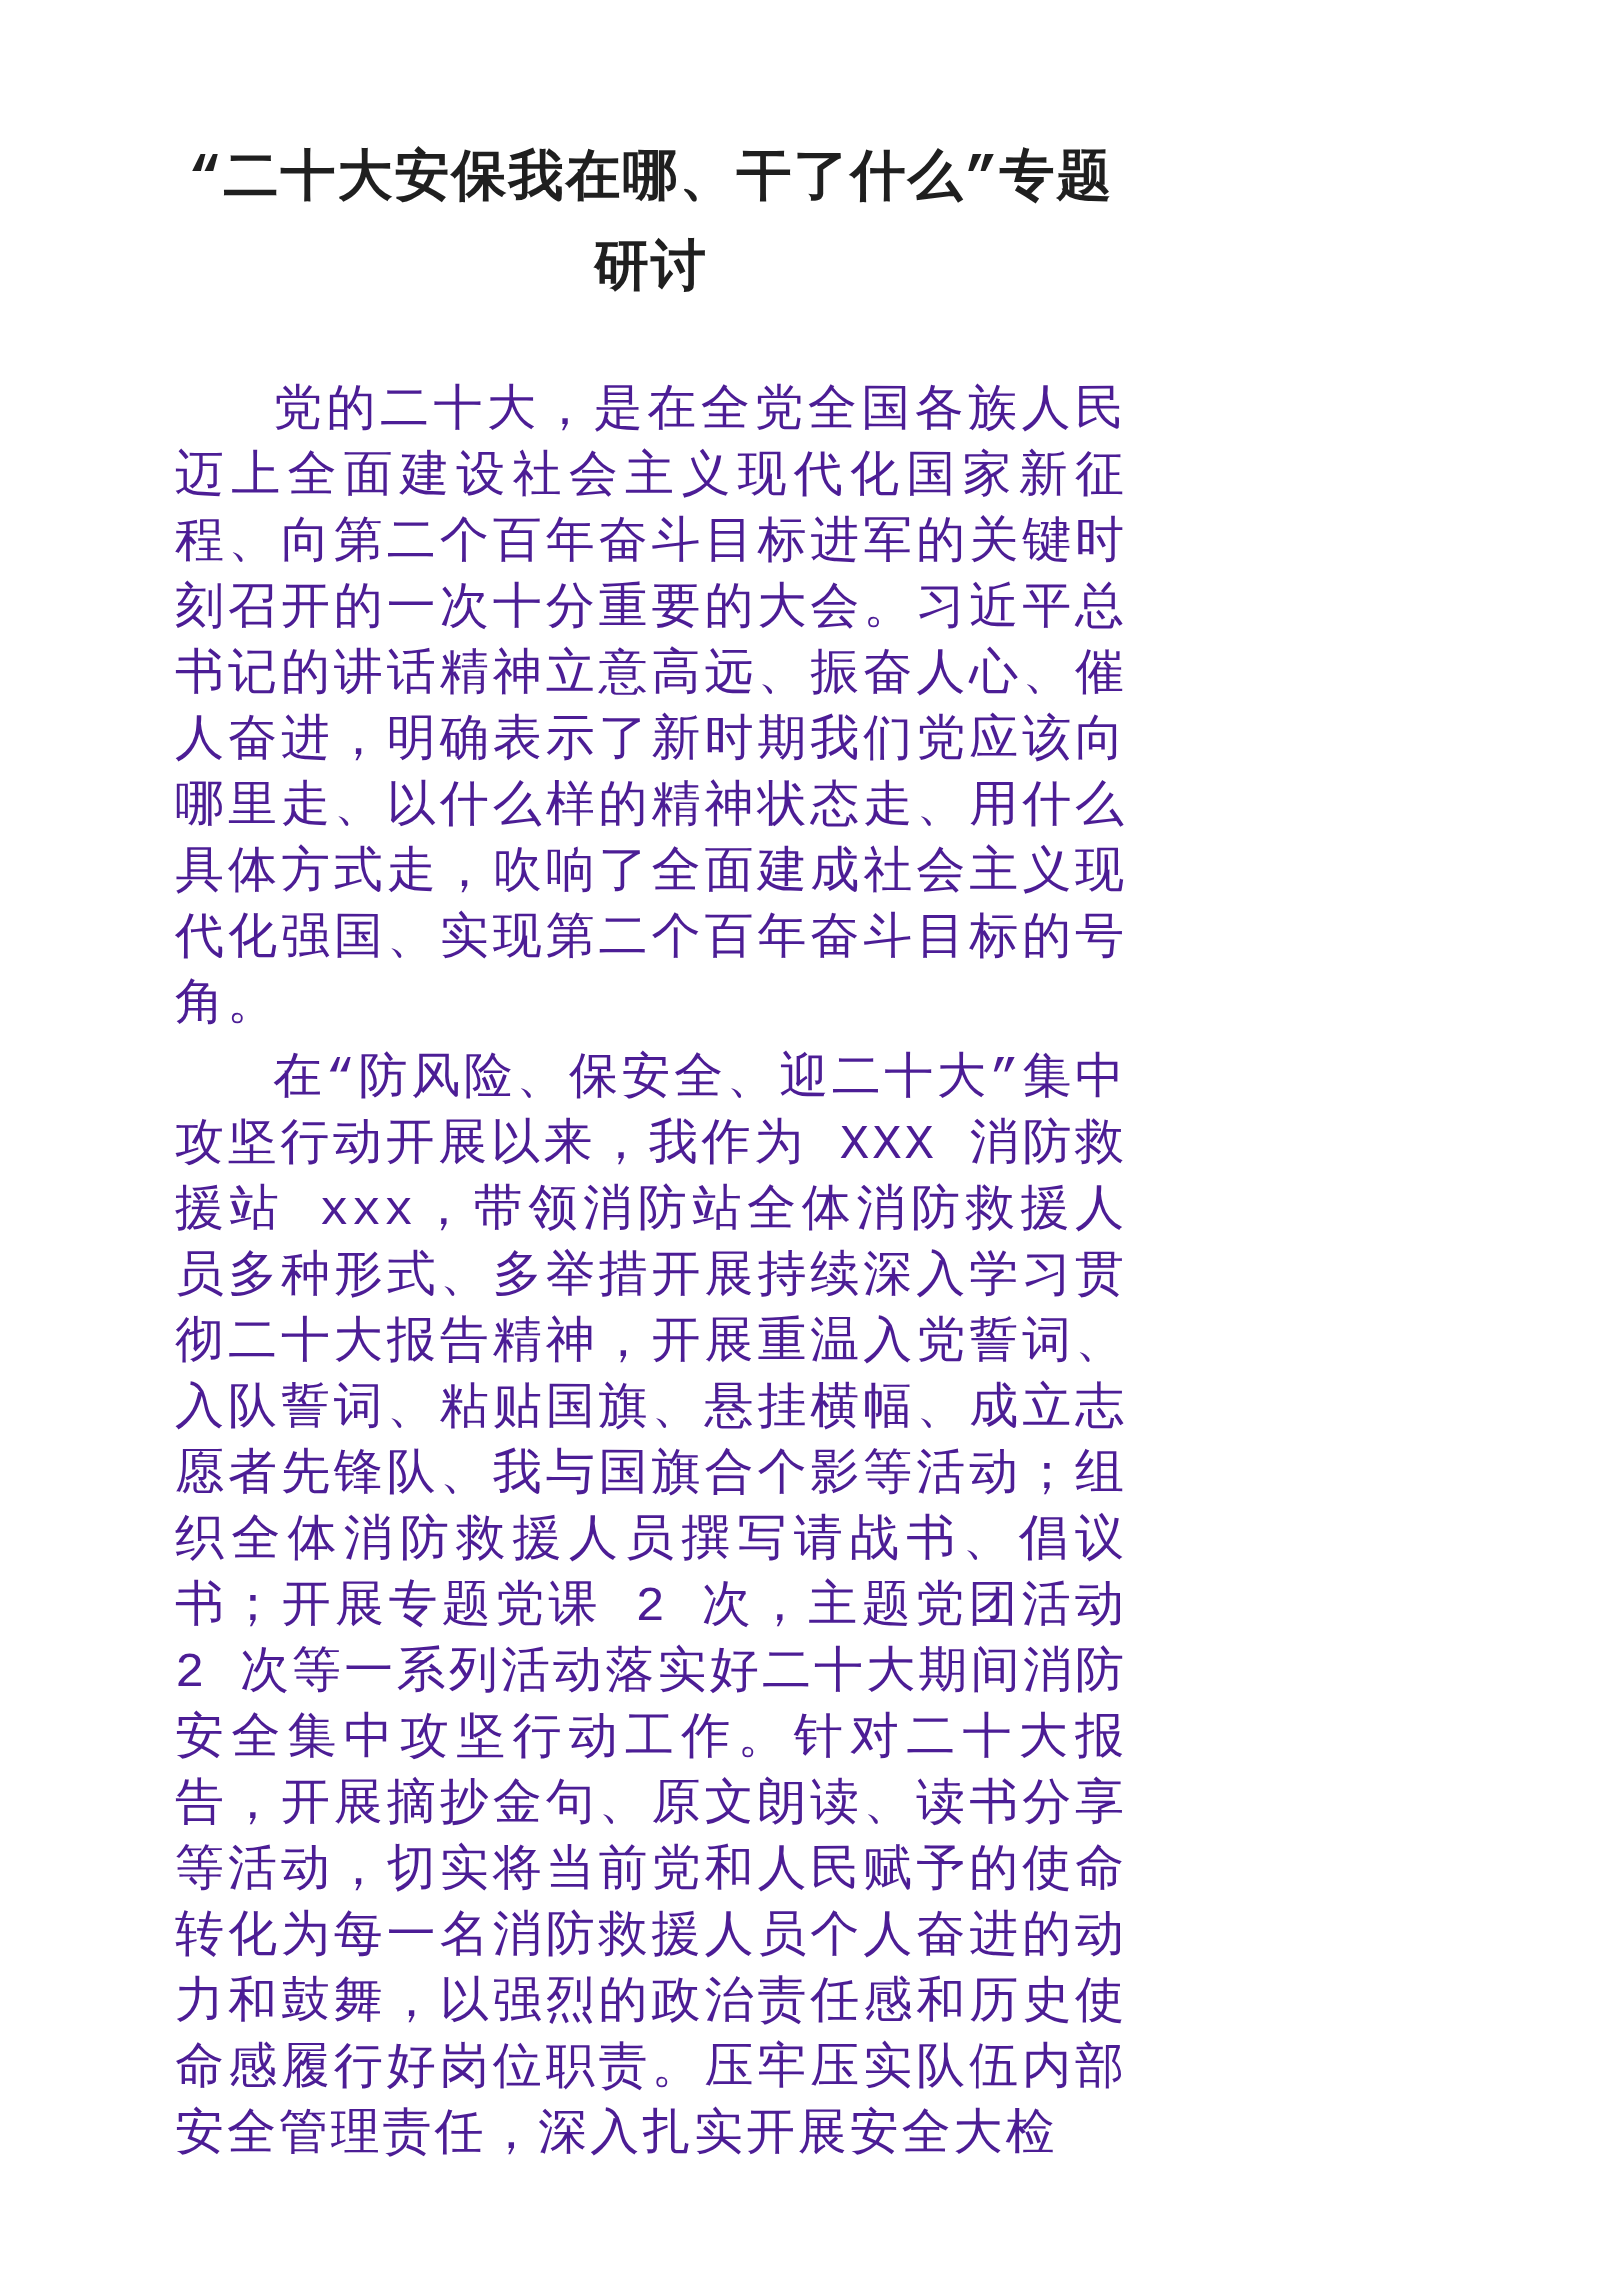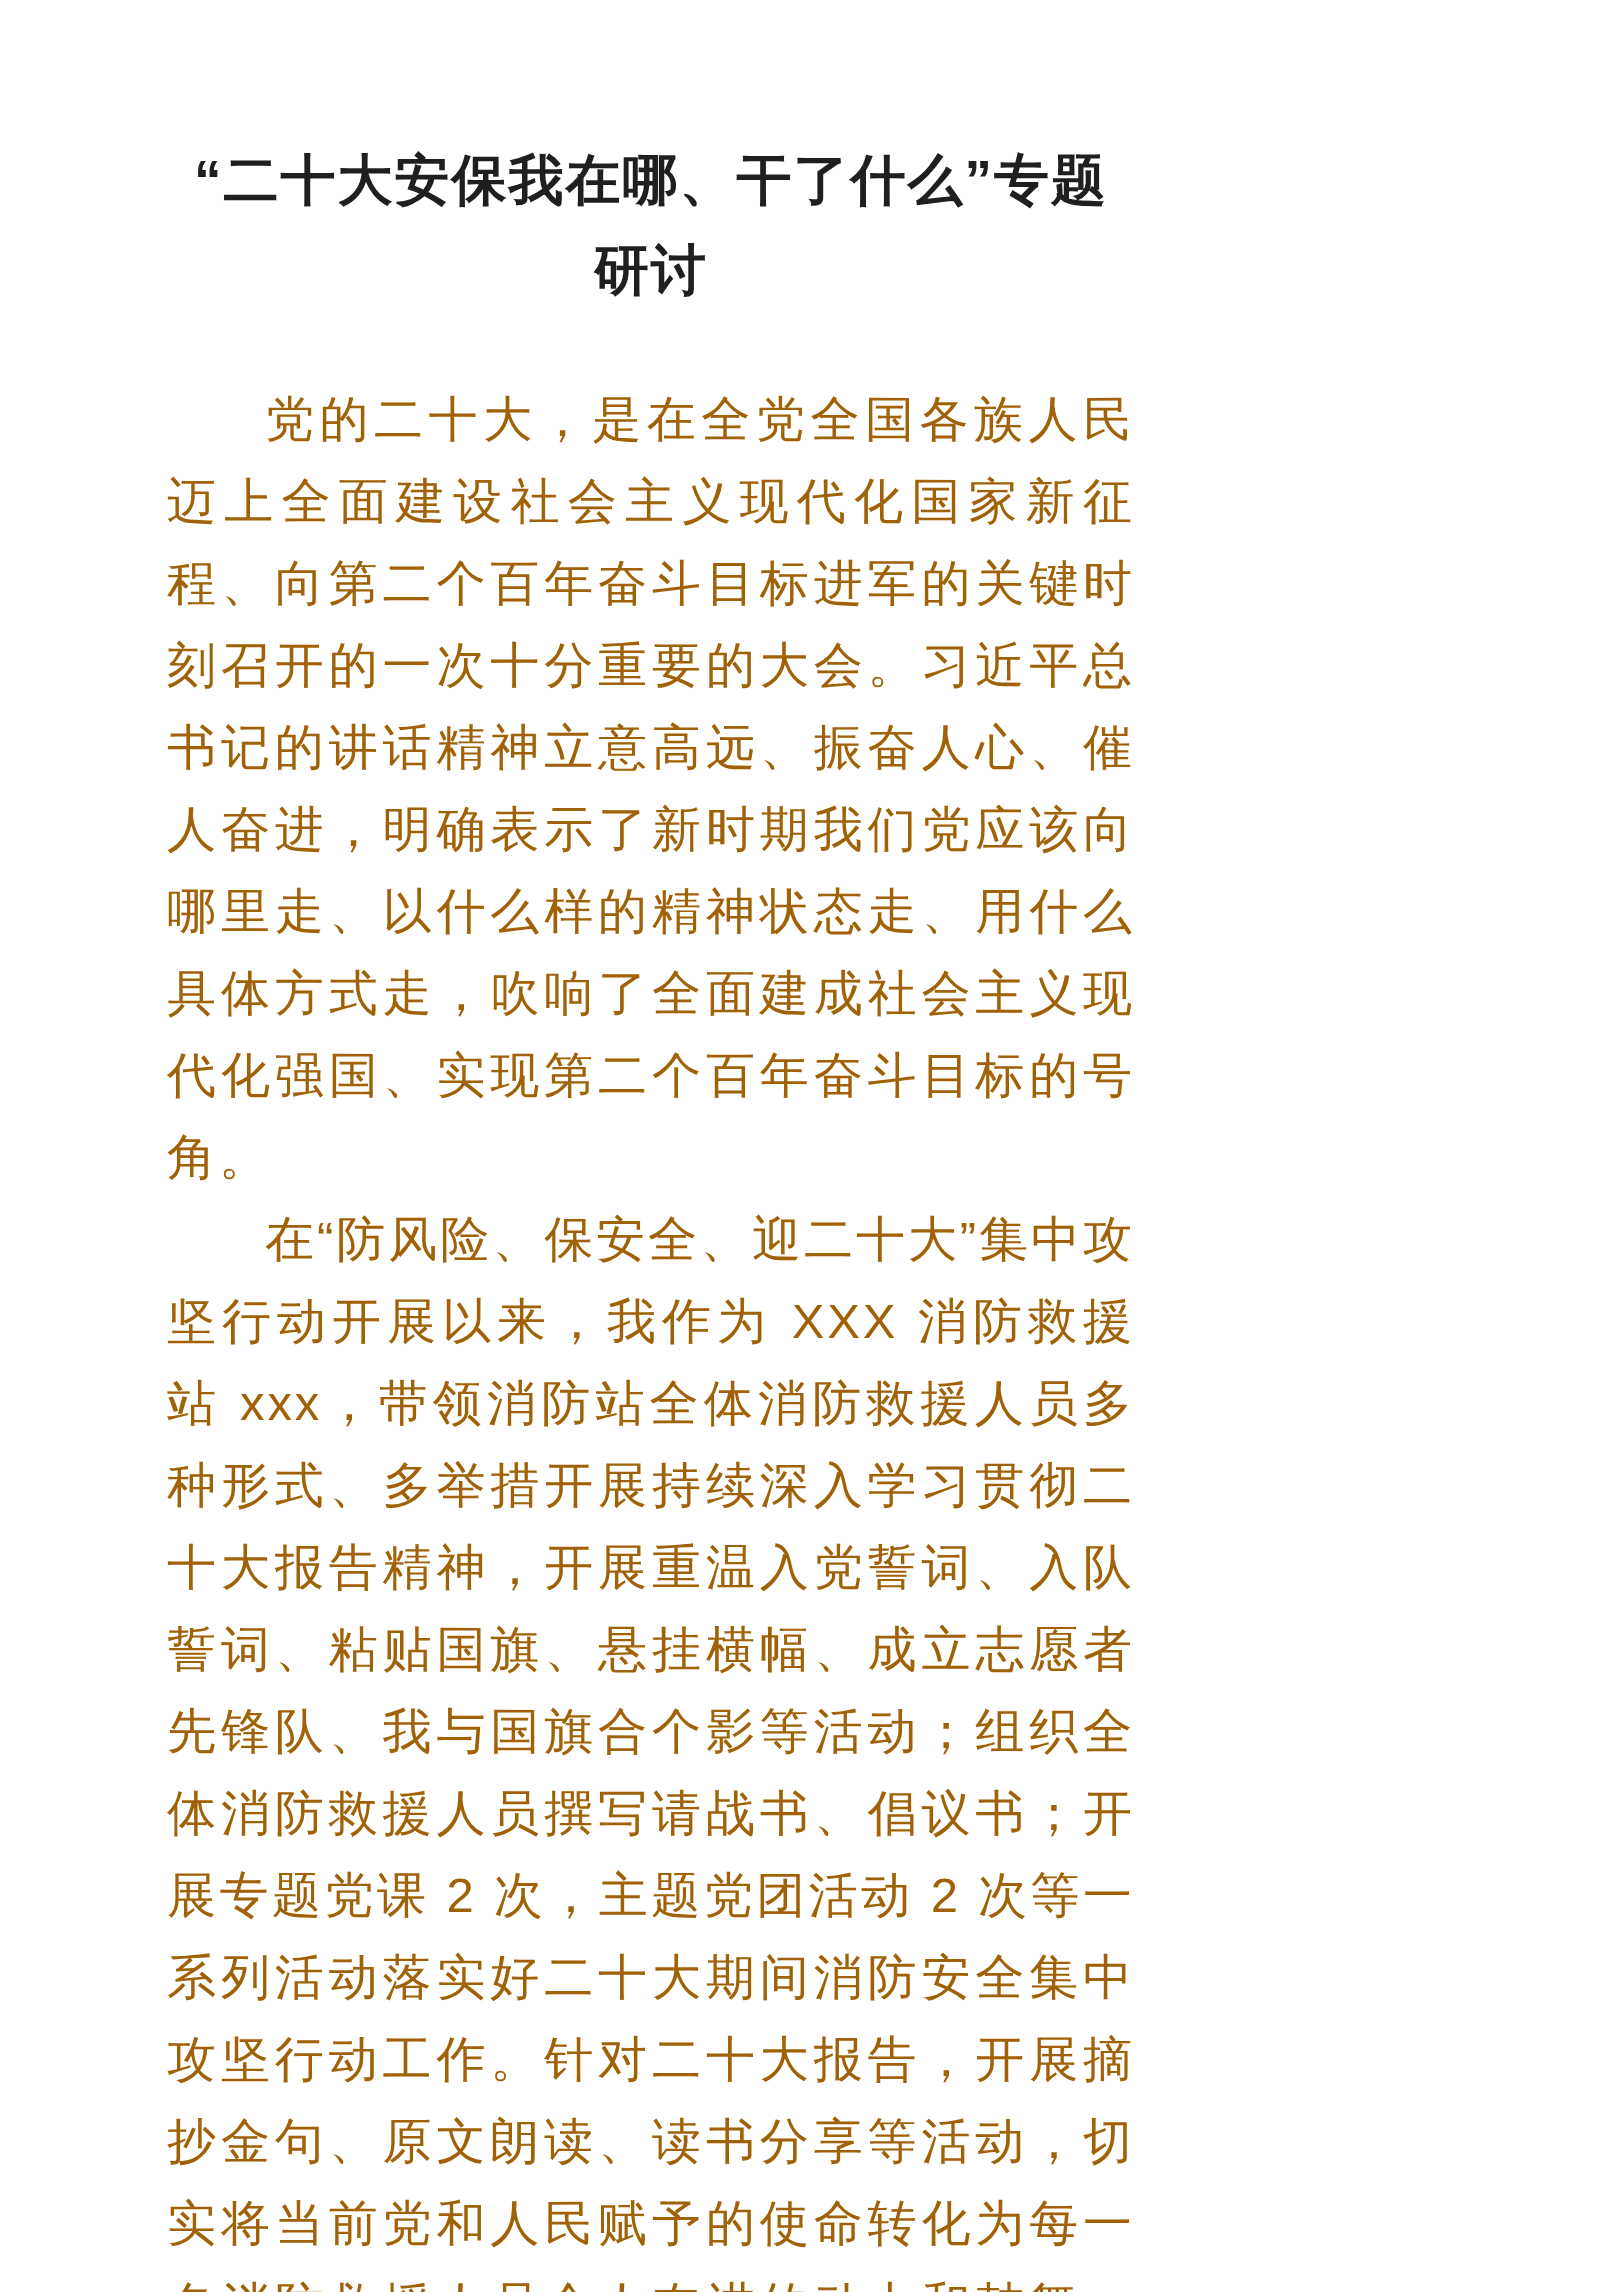--- a/index.html
+++ b/index.html
@@ -7,45 +7,45 @@
     padding: 0;
     background: #ffffff;
   }
   .page {
     position: relative;
     width: 1302px;
     height: 2293px;
     background: #ffffff;
     box-sizing: border-box;
     padding: 135px 167px 0 167px;
-    font-family: Liberation Sans, sans-serif;
+    font-family: Liberation Mono, monospace;
     color: #1f1f1f;
     overflow: hidden;
   }
   .doc-title {
     margin: 0 0 63px 0;
     font-size: 55px;
     font-weight: 700;
     text-align: center;
     line-height: 90px;
     letter-spacing: 2px;
     color: #1f1f1f;
   }
   .title-line {
     display: block;
   }
   .doc-body p {
-    margin: 0;
+    margin: 8px;
     font-size: 49px;
-    line-height: 82px;
+    line-height: 66px;
     letter-spacing: 2.9px;
     text-align: justify;
     text-indent: 2em;
     word-break: break-all;
-    color: #a16207;
+    color: #4c1d95;
   }
 </style>
 </head>
 <body>
 
 <div class="page">
   <h1 class="doc-title">
     <span class="title-line">“二十大安保我在哪、干了什么”专题研讨</span>
   </h1>
   <div class="doc-body">

